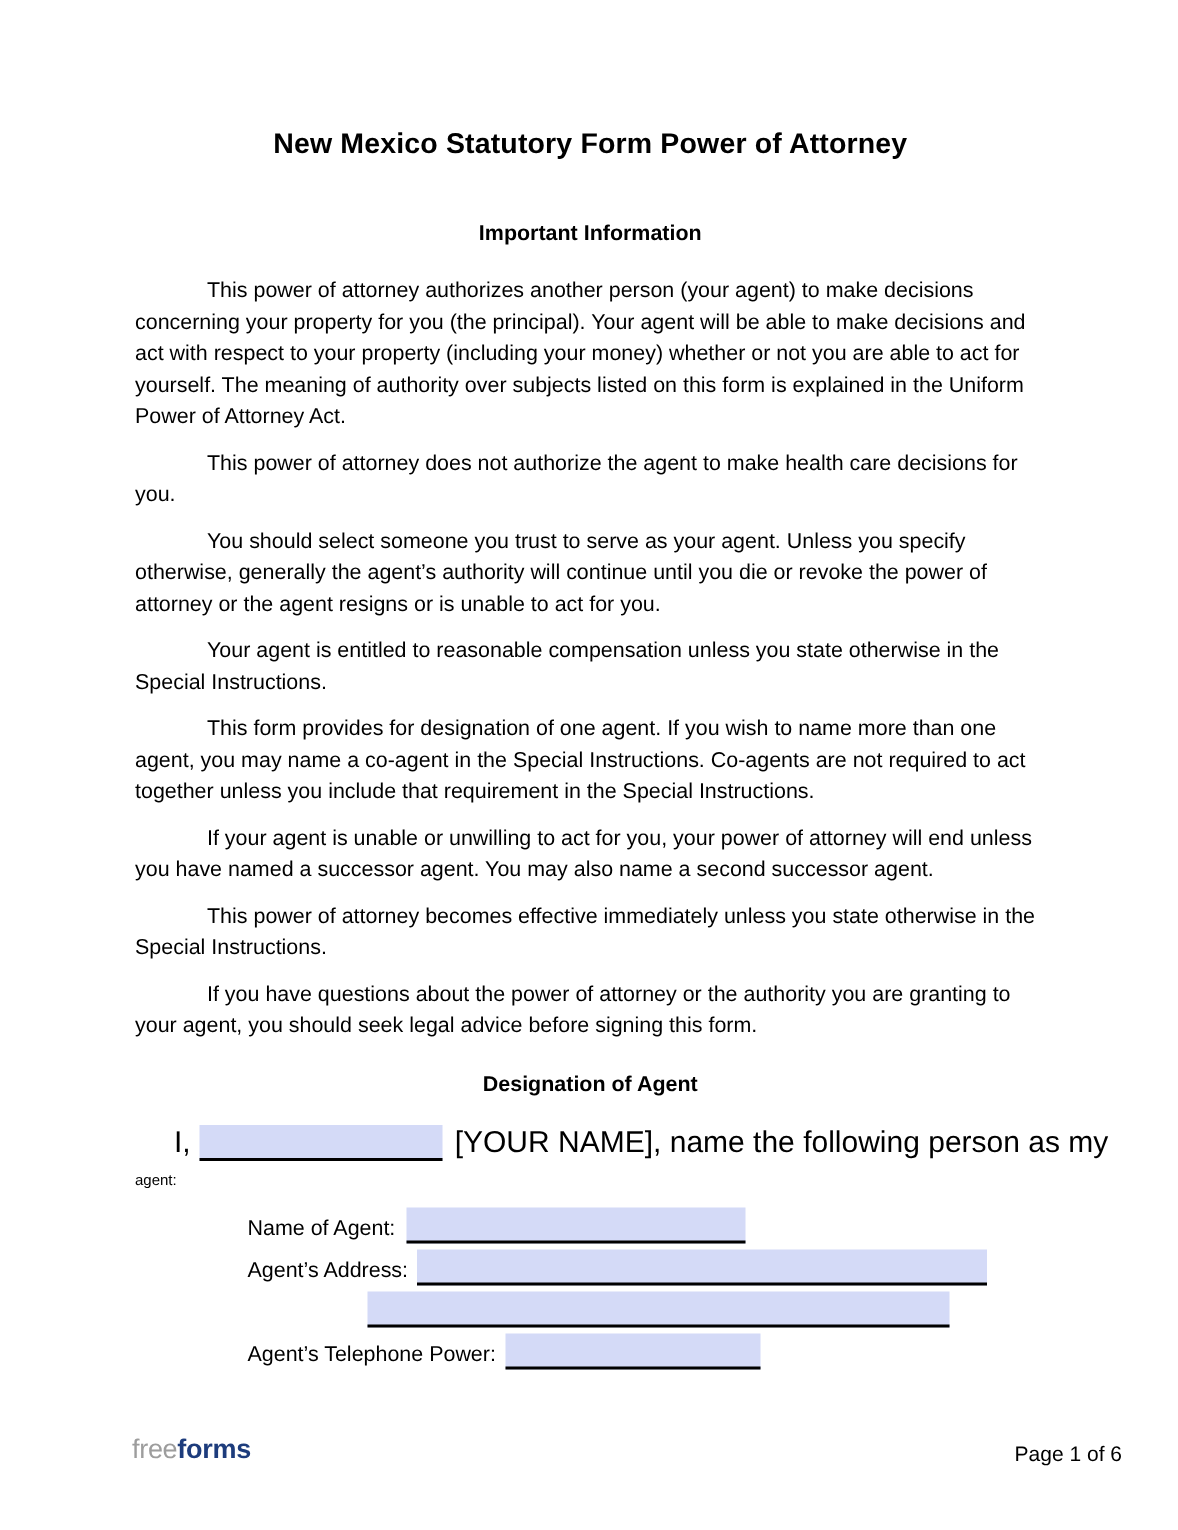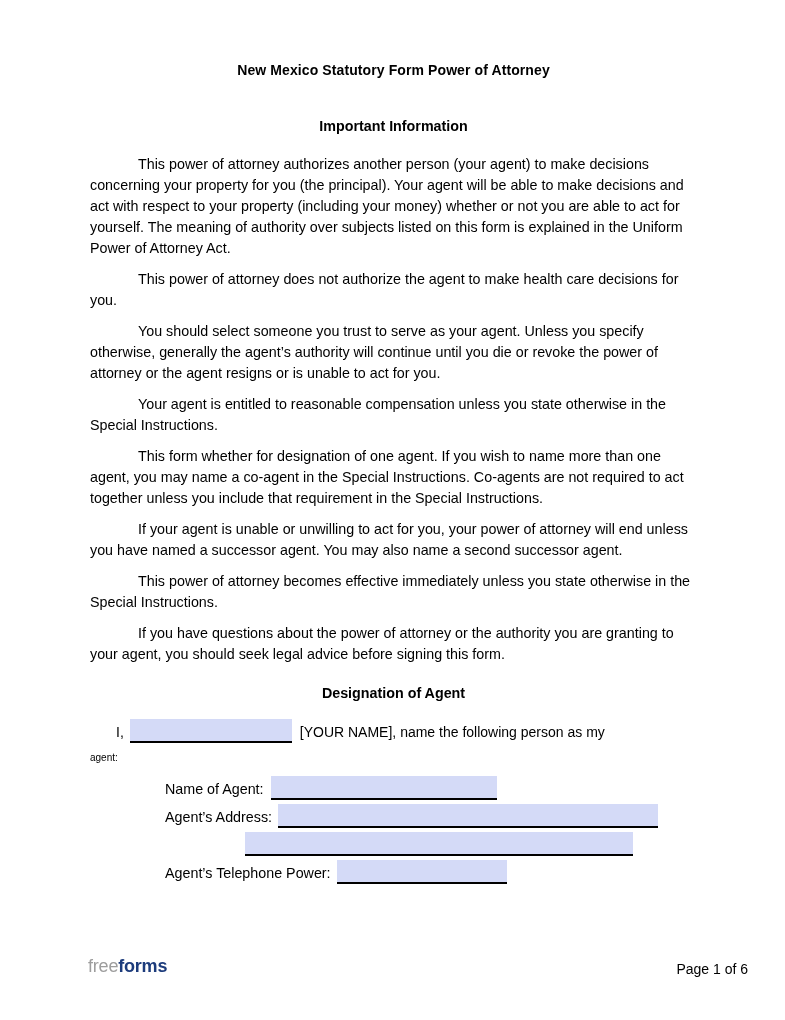--- a/index.html
+++ b/index.html
@@ -6,37 +6,37 @@
   .page{
     position:relative;
     width:785px;height:1020px;
     background:#ffffff;
     font-family:"Liberation Sans", sans-serif;
     color:#000;
     overflow:hidden;
   }
   .content{position:absolute;left:90px;top:0;width:607px;}
   .doc-title{
-    margin:62px 0 0 0;
-    font-size:14px;font-weight:bold;text-align:center;
+    margin:86px 0 0 0;
+    font-size:19px;font-weight:bold;text-align:center;
     letter-spacing:.1px;
   }
   .sec-heading{
     font-size:14.3px;font-weight:bold;text-align:center;
     margin:40px 0 20px 0;
   }
   .sec-heading.designation{margin:20px 0 17px 0;}
   p.body-par{
     font-size:14.3px;line-height:21px;
     margin:0 0 10px 0;
     text-indent:48px;
     text-align:left;
   }
   .intro-line1{
-    font-size:14px;line-height:29px;
+    font-size:20px;line-height:29px;
     padding-left:26px;
     white-space:nowrap;
   }
   .intro-line2{font-size:10px;line-height:21px;}
   .field{
     display:inline-block;
     background:#d4daf7;
     border-bottom:2px solid #000;
     height:22px;
     vertical-align:-6px;
@@ -70,21 +70,21 @@
   <div class="content">
 
     <h1 class="doc-title">New Mexico Statutory Form Power of Attorney</h1>
 
     <h2 class="sec-heading">Important Information</h2>
 
     <p class="body-par">This power of attorney authorizes another person (your agent) to make decisions concerning your property for you (the principal). Your agent will be able to make decisions and act with respect to your property (including your money) whether or not you are able to act for yourself. The meaning of authority over subjects listed on this form is explained in the Uniform Power of Attorney Act.</p>
     <p class="body-par">This power of attorney does not authorize the agent to make health care decisions for you.</p>
     <p class="body-par">You should select someone you trust to serve as your agent. Unless you specify otherwise, generally the agent’s authority will continue until you die or revoke the power of attorney or the agent resigns or is unable to act for you.</p>
     <p class="body-par">Your agent is entitled to reasonable compensation unless you state otherwise in the Special Instructions.</p>
-    <p class="body-par">This form whether for designation of one agent. If you wish to name more than one agent, you may name a co-agent in the Special Instructions. Co-agents are not required to act together unless you include that requirement in the Special Instructions.</p>
+    <p class="body-par">This form provides for designation of one agent. If you wish to name more than one agent, you may name a co-agent in the Special Instructions. Co-agents are not required to act together unless you include that requirement in the Special Instructions.</p>
     <p class="body-par">If your agent is unable or unwilling to act for you, your power of attorney will end unless you have named a successor agent. You may also name a second successor agent.</p>
     <p class="body-par">This power of attorney becomes effective immediately unless you state otherwise in the Special Instructions.</p>
     <p class="body-par">If you have questions about the power of attorney or the authority you are granting to your agent, you should seek legal advice before signing this form.</p>
 
     <h2 class="sec-heading designation">Designation of Agent</h2>
 
     <div class="intro-line1">
       <span>I,</span><span class="field your-name"></span><span>[YOUR NAME], name the following person as my</span>
     </div>
     <div class="intro-line2">agent:</div>

